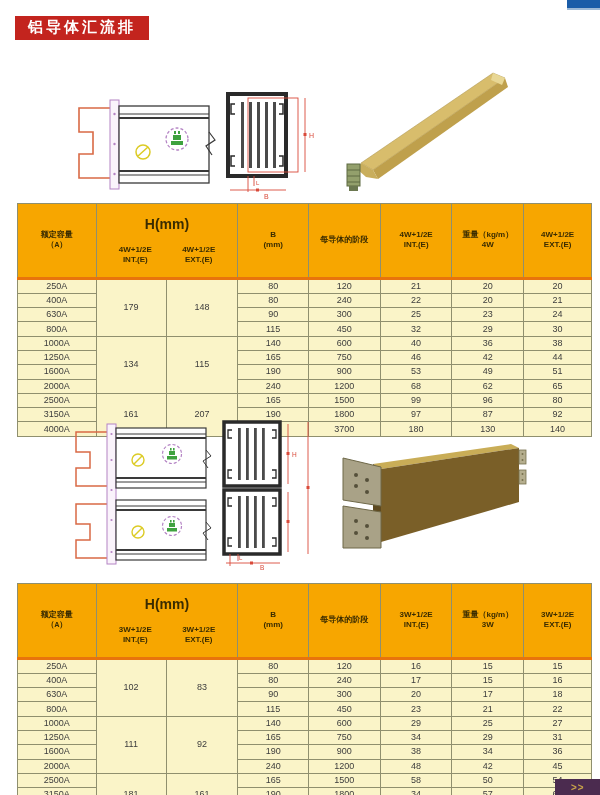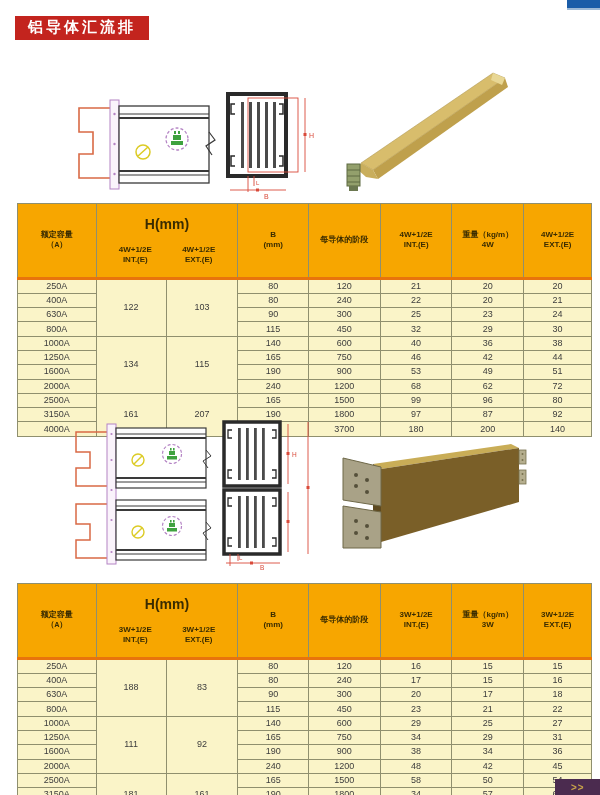--- a/index.html
+++ b/index.html
@@ -128,22 +128,22 @@
 INT.(E)</th>
         <th>重量（kg/m）
 4W</th>
         <th>4W+1/2E
 EXT.(E)</th>
       </tr>
     </thead>
     <tbody>
         <tr>
           <td>250A</td>
-          <td rowspan="4">122</td>
-          <td rowspan="4">103</td>
+          <td rowspan="4">179</td>
+          <td rowspan="4">148</td>
           <td>80</td>
           <td>120</td>
           <td>21</td>
           <td>20</td>
           <td>20</td>
         </tr>
         <tr>
           <td>400A</td>
           <td>80</td>
           <td>240</td>
@@ -192,21 +192,21 @@
           <td>53</td>
           <td>49</td>
           <td>51</td>
         </tr>
         <tr>
           <td>2000A</td>
           <td>240</td>
           <td>1200</td>
           <td>68</td>
           <td>62</td>
-          <td>72</td>
+          <td>65</td>
         </tr>
         <tr>
           <td>2500A</td>
           <td rowspan="3">161</td>
           <td rowspan="3">207</td>
           <td>165</td>
           <td>1500</td>
           <td>99</td>
           <td>96</td>
           <td>80</td>
@@ -217,21 +217,21 @@
           <td>1800</td>
           <td>97</td>
           <td>87</td>
           <td>92</td>
         </tr>
         <tr>
           <td>4000A</td>
           <td>310</td>
           <td>3700</td>
           <td>180</td>
-          <td>200</td>
+          <td>130</td>
           <td>140</td>
         </tr>
       </tbody>
   </table>
 
   <svg class="abs" style="left:62px;top:420px" width="155" height="148" viewBox="0 0 155 148">
     <path d="M47,12 H14 V32 H28 V48 H14 V66 H47" fill="none" stroke="#D96A45" stroke-width="1.5"></path>
     <path d="M47,84 H14 V104 H28 V120 H14 V138 H47" fill="none" stroke="#D96A45" stroke-width="1.5"></path>
     <rect x="45" y="4" width="9" height="140" fill="#FAF3FB" stroke="#B483C4"></rect>
     <circle cx="49.5" cy="14" r="1.1" fill="#B483C4"></circle>
@@ -350,21 +350,21 @@
 INT.(E)</th>
         <th>重量（kg/m）
 3W</th>
         <th>3W+1/2E
 EXT.(E)</th>
       </tr>
     </thead>
     <tbody>
         <tr>
           <td>250A</td>
-          <td rowspan="4">188</td>
+          <td rowspan="4">102</td>
           <td rowspan="4">83</td>
           <td>80</td>
           <td>120</td>
           <td>16</td>
           <td>15</td>
           <td>15</td>
         </tr>
         <tr>
           <td>400A</td>
           <td>80</td>

